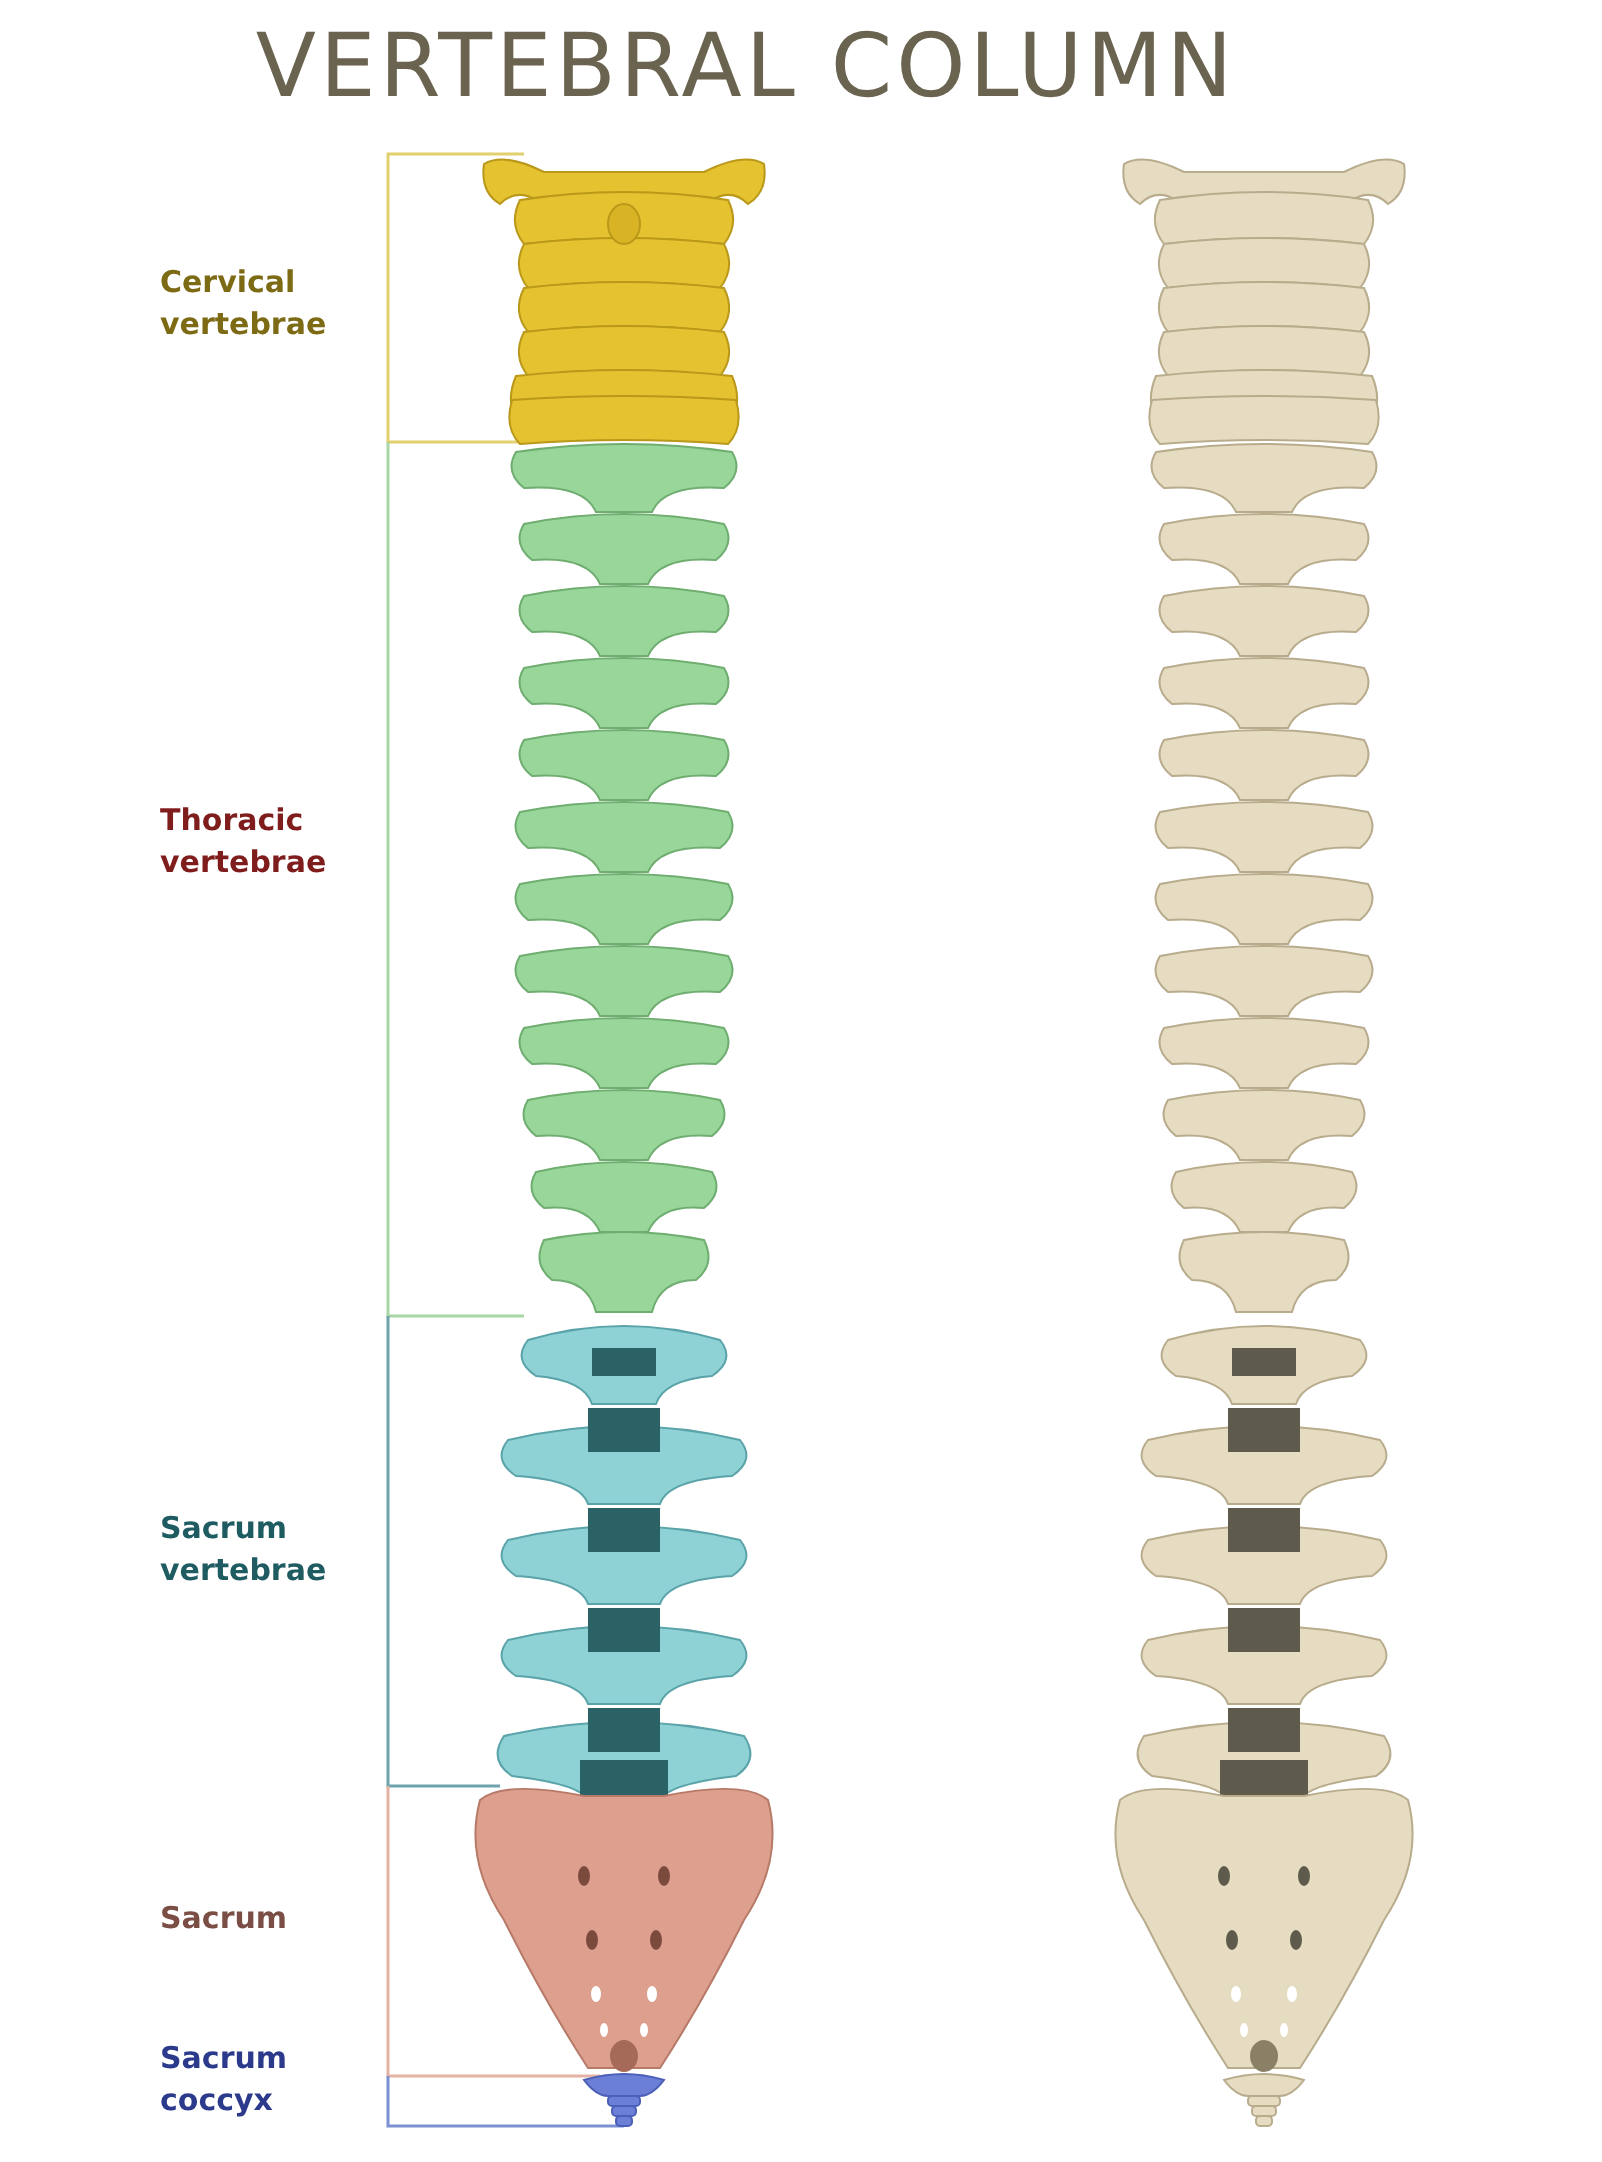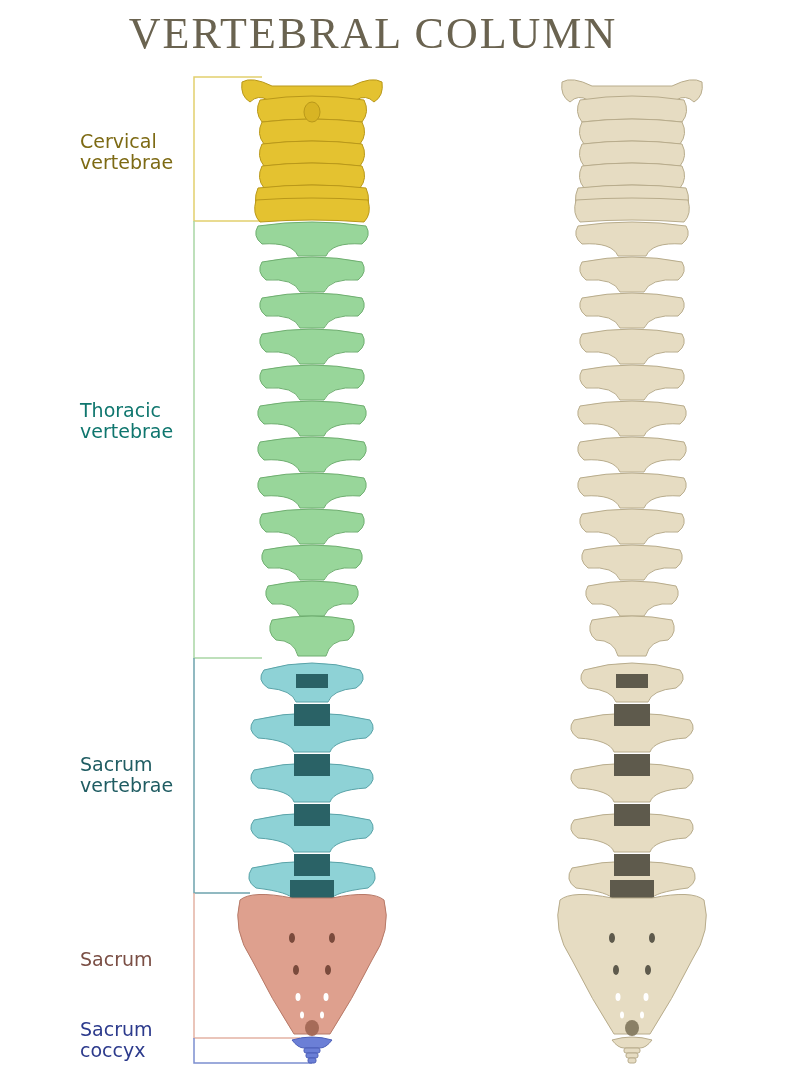--- a/index.html
+++ b/index.html
@@ -1,20 +1,20 @@
 <!DOCTYPE html>
 <html><head>
 <meta charset="utf-8">
 <style>
   html,body{margin:0;padding:0;background:#ffffff;}
   body{width:801px;height:1081px;position:relative;overflow:hidden;font-family:"DejaVu Sans","Liberation Sans",sans-serif;}
-  .title{position:absolute;left:0;top:8px;width:746px;text-align:center;font-size:44px;letter-spacing:2px;color:#6a6350;font-weight:normal;font-family:Liberation Serif, serif;}
-  .label{position:absolute;left:80px;font-size:19px;line-height:21px;}
+  .title{position:absolute;left:0;top:8px;width:746px;text-align:center;font-size:44px;letter-spacing:2px;color:#6a6350;font-weight:normal;}
+  .label{position:absolute;left:80px;font-size:15px;line-height:21px;font-weight:bold;}
   .lbl-cervical{top:131px;color:#7d6a14;}
-  .lbl-thoracic{top:400px;color:#0f766e;}
+  .lbl-thoracic{top:400px;color:#7f1d1d;}
   .lbl-lumbar{top:754px;color:#1f5c62;}
   .lbl-sacrum{top:949px;color:#7a4e44;}
   .lbl-coccyx{top:1019px;color:#2c3a8c;}
   svg{position:absolute;left:0;top:0;}
 </style>
 </head>
 <body>
 
 <div class="title">VERTEBRAL COLUMN</div>
 

